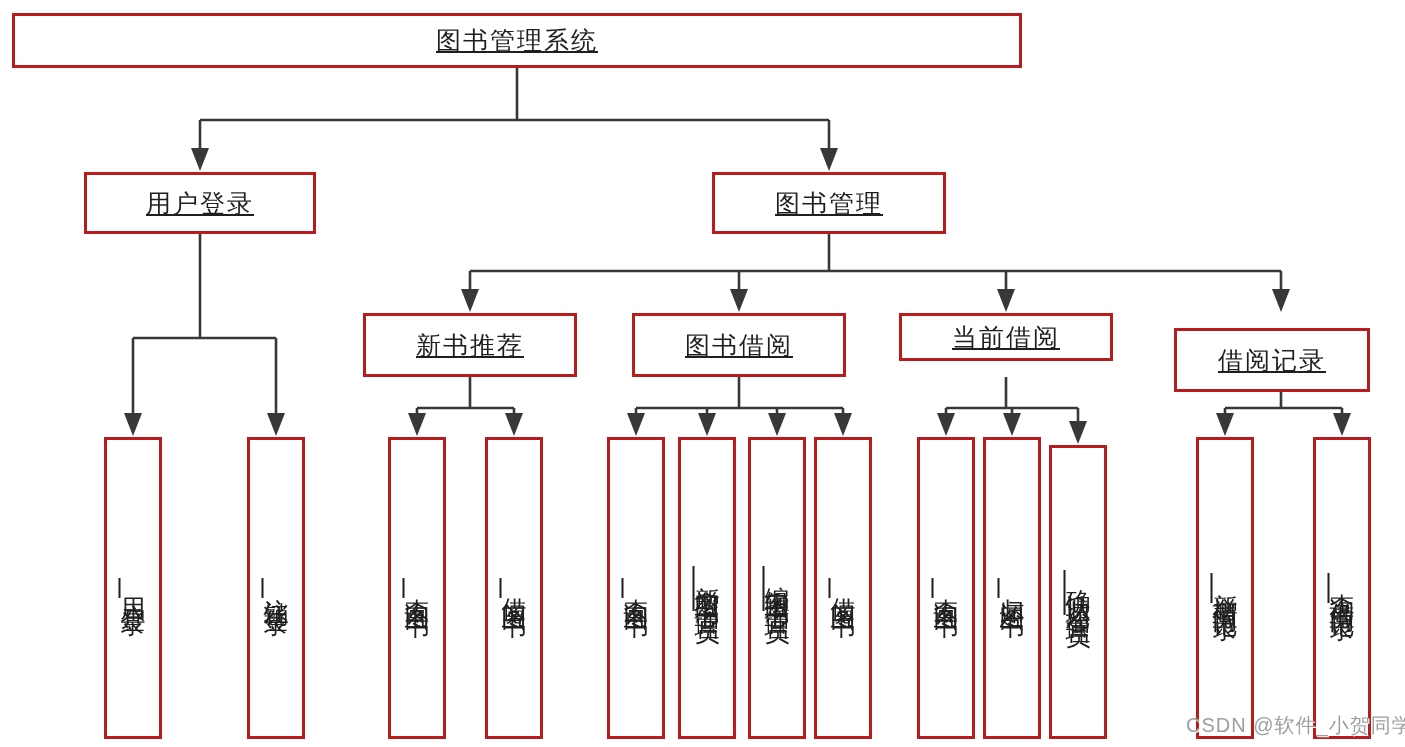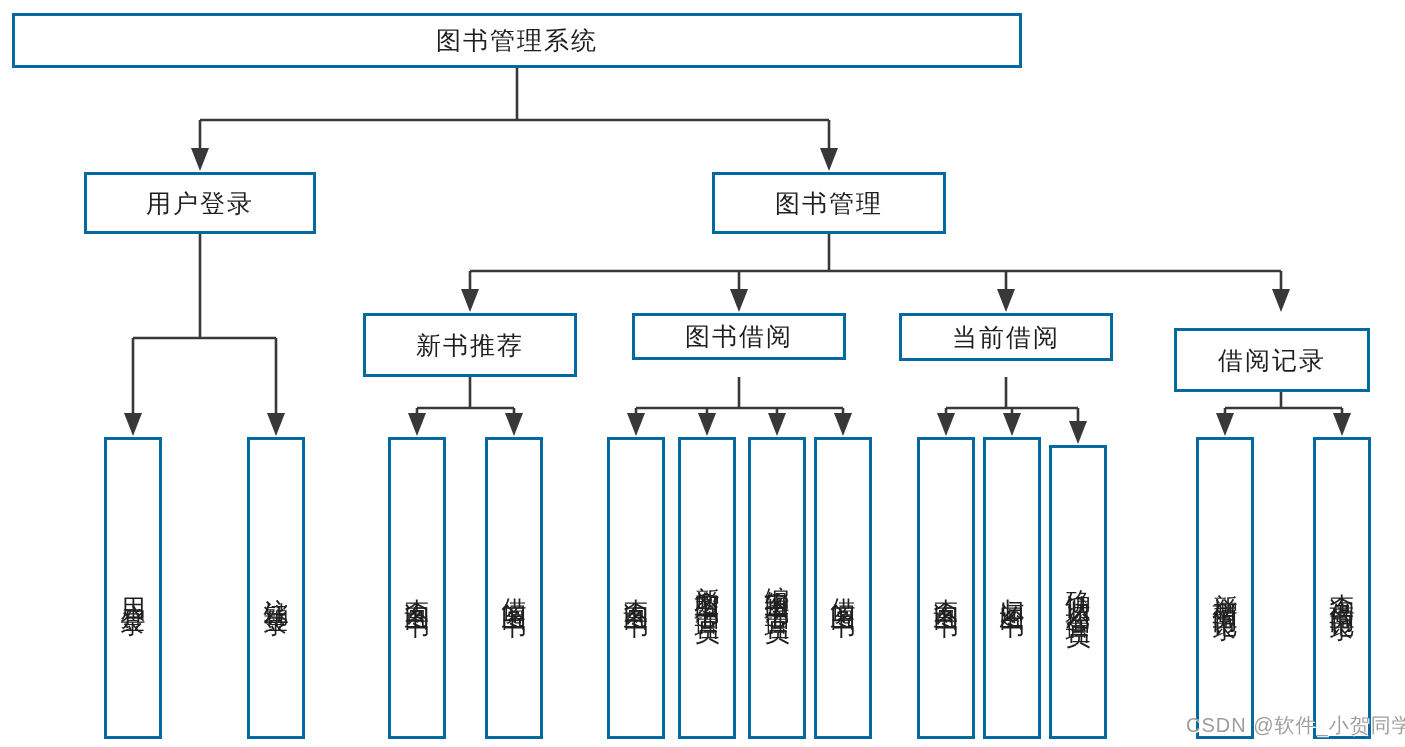--- a/index.html
+++ b/index.html
@@ -17,25 +17,26 @@
   }
   svg.connectors {
     position: absolute;
     left: 0; top: 0;
     width: 1405px; height: 747px;
   }
   .node {
     position: absolute;
     box-sizing: border-box;
     background: #ffffff;
-    border: 3px solid #0369a1;
+    border: 3px solid #b91c1c;
     display: flex;
     align-items: center;
     justify-content: center;
     color: #1f1f1f;
+    text-decoration: underline;
   }
   .hnode span {
     font-size: 25px;
     letter-spacing: 2px;
     white-space: nowrap;
   }
   .vnode {
     width: 58px;
     height: 302px;
   }
@@ -135,21 +136,21 @@
   <div class="node hnode" style="left:84px; top:172px; width:232px; height:62px;">
     <span>用户登录</span>
   </div>
   <div class="node hnode" style="left:363px; top:313px; width:214px; height:64px;">
     <span>新书推荐</span>
   </div>
 
   <div class="node hnode" style="left:712px; top:172px; width:234px; height:62px;">
     <span>图书管理</span>
   </div>
-  <div class="node hnode" style="left:632px; top:313px; width:214px; height:47px;text-align:right;">
+  <div class="node hnode" style="left:632px; top:313px; width:214px; height:64px;text-align:right;">
     <span>图书借阅</span>
   </div>
   <div class="node hnode" style="left:899px; top:313px; width:214px; height:48px;">
     <span>当前借阅</span>
   </div>
   <div class="node hnode" style="left:1174px; top:328px; width:196px; height:64px;">
     <span>借阅记录</span>
   </div>
 
   <div class="node vnode" style="left:104px; top:437px;">

